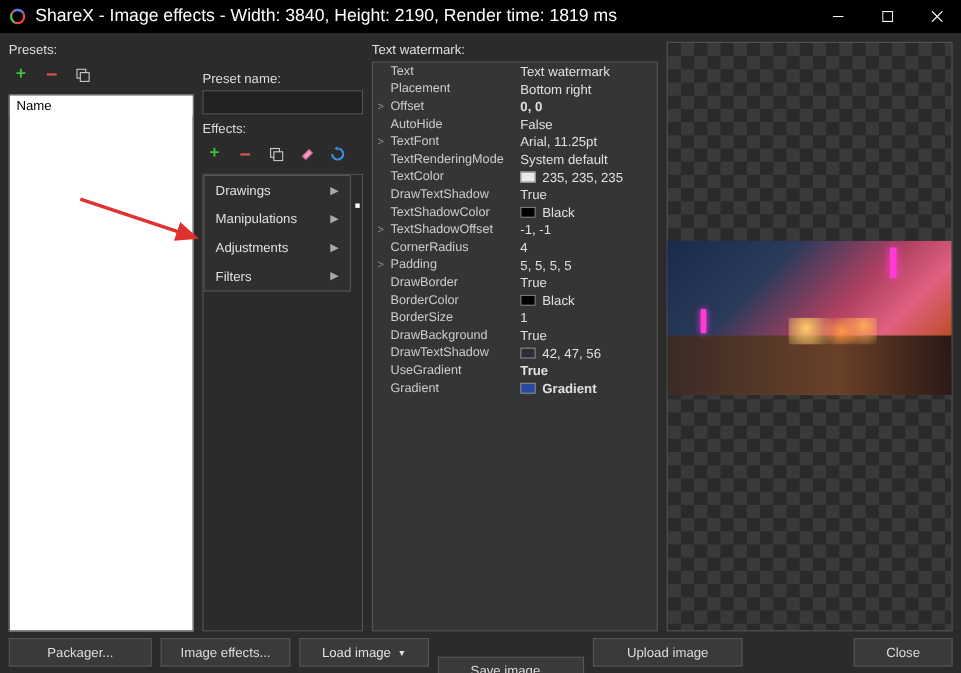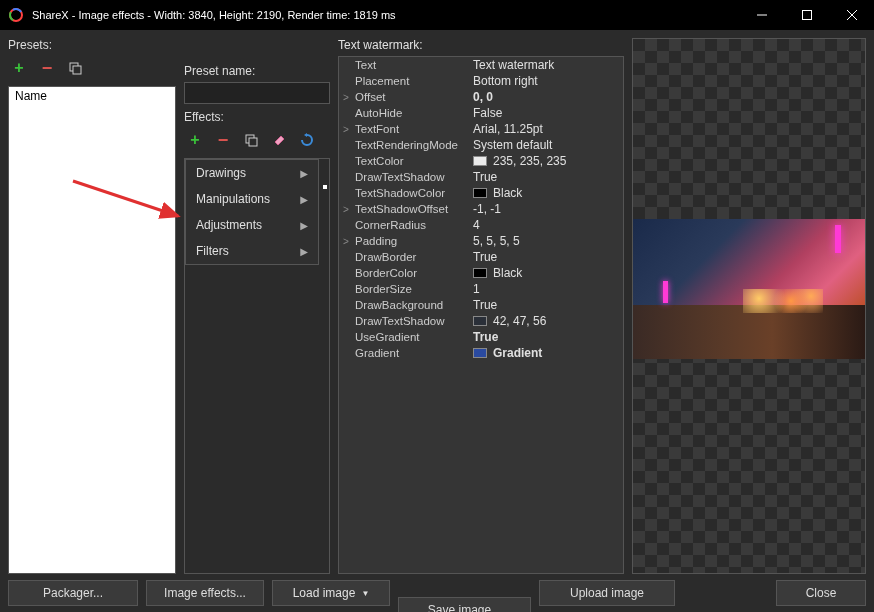--- a/index.html
+++ b/index.html
@@ -1,27 +1,27 @@
 <!DOCTYPE html>
 <html><head>
 <meta charset="utf-8">
 <style>
   * { box-sizing: border-box; margin: 0; padding: 0; font-family: "Segoe UI", Tahoma, sans-serif; font-size: 12px; color: #e0e0e0; }
   body { background: #1e1e1e; width: 874px; height: 612px; overflow: hidden; }
   .titlebar { height: 30px; background: #000; display: flex; align-items: center; padding-left: 8px; }
   .titlebar .logo { width: 16px; height: 16px; margin-right: 8px; }
-  .titlebar .title { flex: 1; font-size: 11px; color: #fff; }
+  .titlebar .title { flex: 1; font-size: 16px; color: #fff; }
   .titlebar .winbtns { display: flex; }
   .titlebar .winbtn { width: 45px; height: 30px; display: flex; align-items: center; justify-content: center; }
   .titlebar .winbtn svg { stroke: #fff; }
   .main { display: flex; padding: 8px 8px 0 8px; gap: 8px; height: calc(100% - 30px - 38px); background: #2b2b2b; }
   .col { display: flex; flex-direction: column; }
   .col-presets { width: 168px; }
   .col-effects { width: 146px; margin-top: 26px; }
-  .col-props { width: 286px; }
+  .col-props { width: 260px; }
   .col-preview { flex: 1; }
   .label { font-size: 12px; margin-bottom: 4px; color: #ddd; }
   .toolbar { display: flex; gap: 6px; margin-bottom: 6px; align-items: center; height: 24px; }
   .tbtn { width: 22px; height: 22px; display: flex; align-items: center; justify-content: center; background: transparent; border: none; }
   .plus { color: #3ac23a; font-weight: bold; font-size: 16px; }
   .minus { color: #d9534f; font-weight: bold; font-size: 18px; }
   .listbox { flex: 1; background: #fff; border: 1px solid #555; }
   .listbox .item { background: #fff; color: #000; padding: 2px 6px; font-size: 12px; }
   .textinput { background: #222; border: 1px solid #555; height: 22px; padding: 2px 4px; color: #ddd; margin-bottom: 6px; }
   .effectslist { flex: 1; background: #2b2b2b; border: 1px solid #555; position: relative; }

